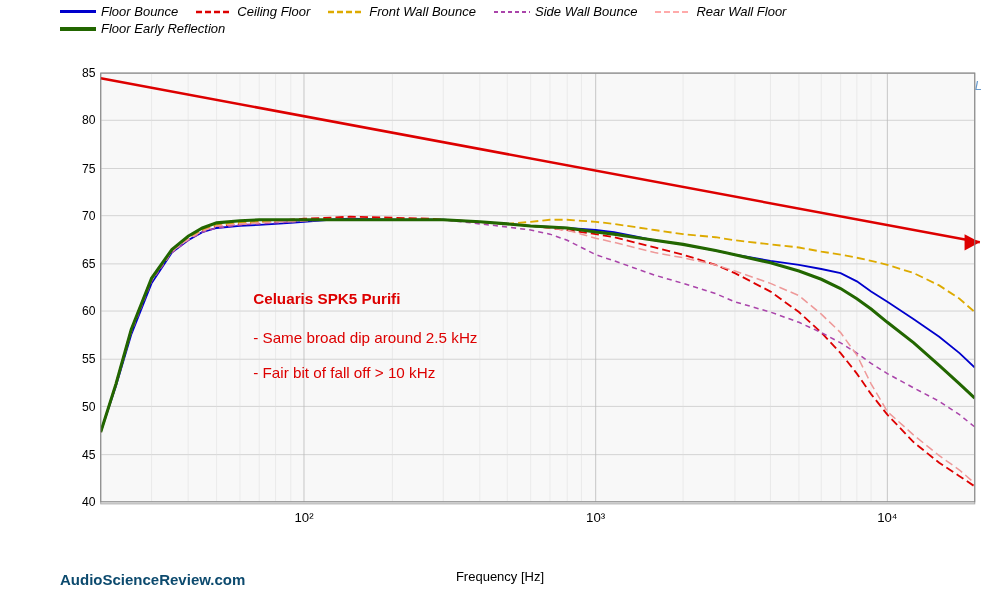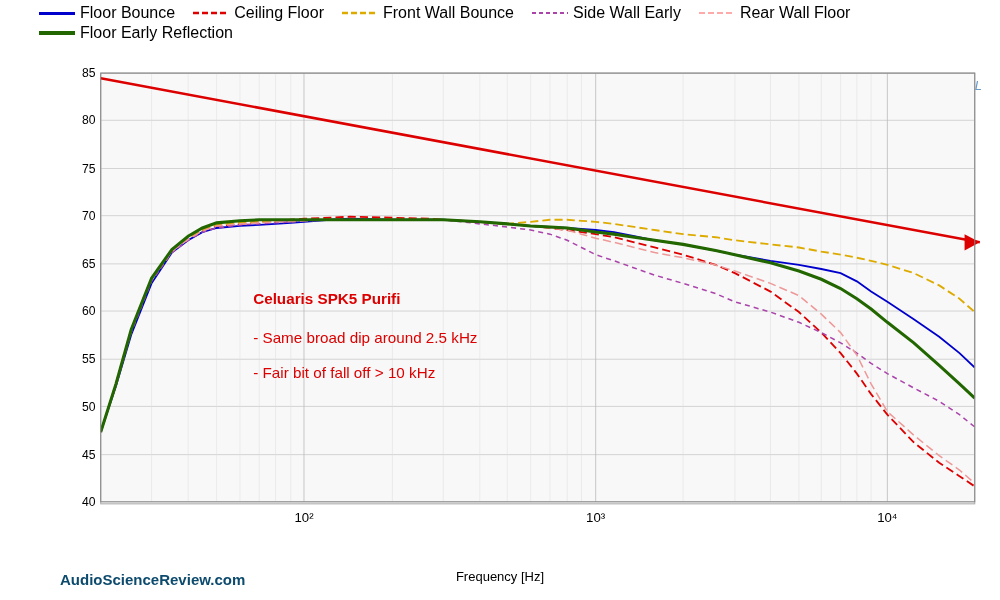--- a/index.html
+++ b/index.html
@@ -19,23 +19,24 @@
     .chart-title {
       text-align: center;
       font-size: 22px;
       font-weight: normal;
       padding-top: 8px;
       color: #000;
     }
     .legend {
       display: flex;
       flex-wrap: wrap;
-      padding: 4px 39px;
-      font-size: 16px;
+      padding: 4px 60px;
+      font-size: 13px;
       gap: 2px 0;
+      font-style: italic;
     }
     .legend-item {
       display: flex;
       align-items: center;
       margin-right: 18px;
       white-space: nowrap;
     }
     .legend-line {
       display: inline-block;
       width: 36px;
@@ -100,21 +101,21 @@
     <div class="legend-item">
       <svg width="36" height="6" style="margin-right:5px;">
           <line x1="0" y1="3" x2="36" y2="3" stroke="#ddaa00" stroke-width="2.5" stroke-dasharray="6,3"></line>
         </svg>
       <span>Front Wall Bounce</span>
     </div>
     <div class="legend-item">
       <svg width="36" height="6" style="margin-right:5px;">
           <line x1="0" y1="3" x2="36" y2="3" stroke="#aa44aa" stroke-width="2" stroke-dasharray="4,3"></line>
         </svg>
-      <span>Side Wall Early</span>
+      <span>Side Wall Bounce</span>
     </div>
     <div class="legend-item">
       <svg width="36" height="6" style="margin-right:5px;">
           <line x1="0" y1="3" x2="36" y2="3" stroke="#ffaaaa" stroke-width="2" stroke-dasharray="6,3"></line>
         </svg>
       <span>Rear Wall Floor</span>
     </div>
     <div class="legend-item">
       <span class="legend-line" style="background:#226600;height:4px;"></span>
       <span>Floor Early Reflection</span>

